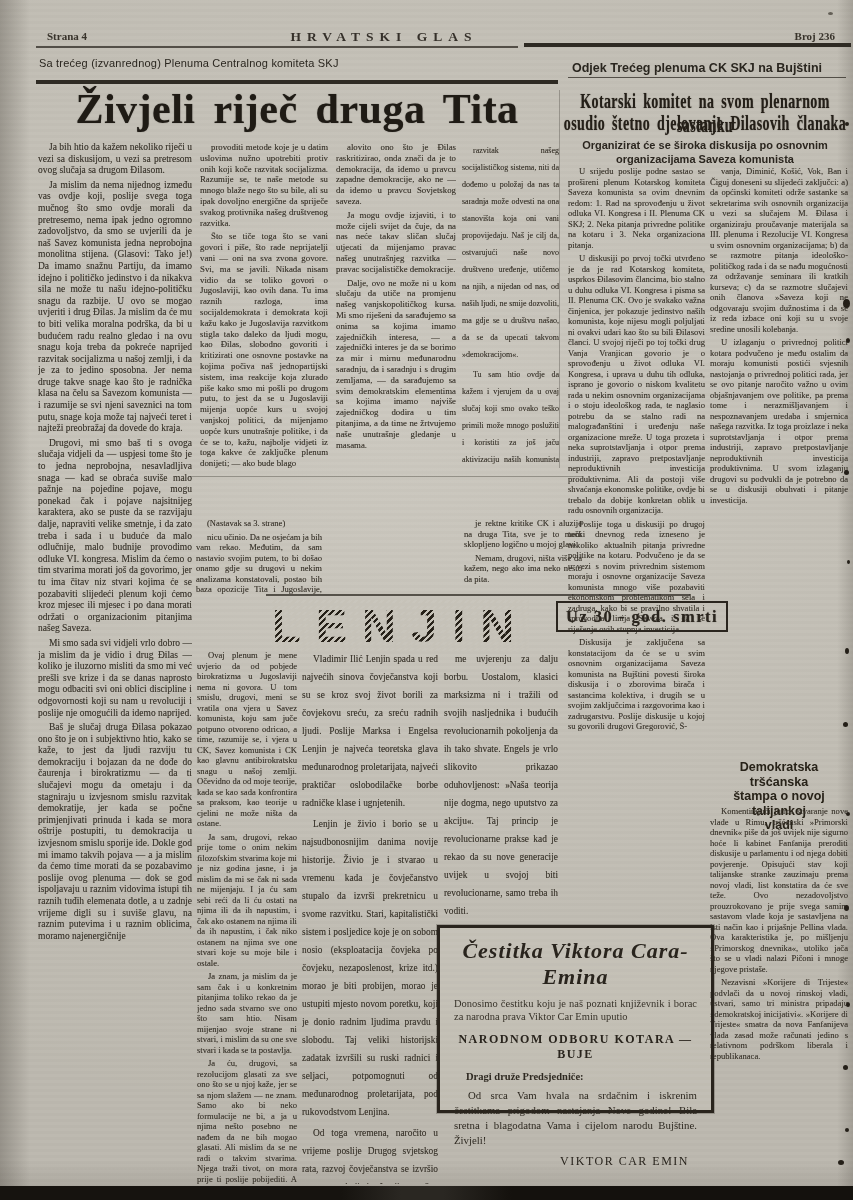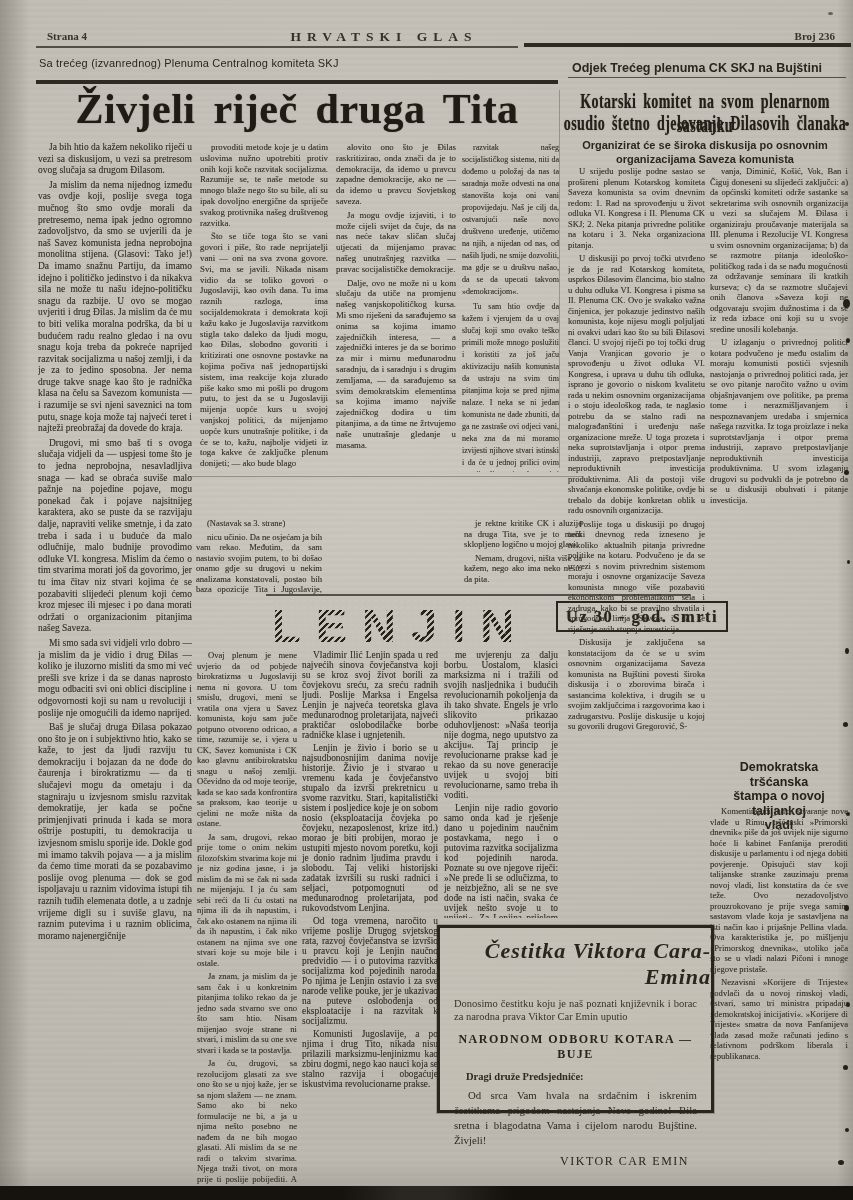--- a/index.html
+++ b/index.html
@@ -45,22 +45,22 @@
   .kot-subtitle{
     width:286px;text-align:center;font-family:"Liberation Sans",sans-serif;font-weight:bold;
     font-size:11px;line-height:14px;color:#2b261f;
   }
 
   .col{position:absolute;overflow:hidden;text-align:justify;text-shadow:0 0 .5px rgba(59,54,45,.5);}
   .col p{margin:0 0 3px 0;text-indent:11px;}
   .f95{font-size:9.5px;line-height:11.6px;}
   .f88{font-size:8.8px;line-height:10.8px;}
   .f86{font-size:8.6px;line-height:10.5px;}
-  .f80{font-size:8px;line-height:12px;}
-  .f94{font-size:9.4px;line-height:10px;}
+  .f80{font-size:8px;line-height:17px;}
+  .f94{font-size:9.4px;line-height:18px;}
 
   .djilas-headline{
     font-family:"Liberation Sans",sans-serif;font-weight:bold;font-size:30px;color:#1d1914;
     white-space:nowrap;transform:scale(.78,1.28);transform-origin:left top;letter-spacing:1px;
     text-shadow:0 0 1px rgba(29,25,20,.6);
   }
 
   .lenjin-word{
     position:relative;font-family:"Liberation Sans",sans-serif;font-weight:bold;font-size:47px;
     letter-spacing:15px;color:#262119;transform:scaleY(1.02);white-space:nowrap;
@@ -78,21 +78,21 @@
   .demo-heading{
     width:138px;text-align:center;font-family:"Liberation Sans",sans-serif;font-weight:bold;
     font-size:12.5px;line-height:14.5px;color:#272218;
   }
 
   .gift-box{
     position:absolute;border:3px solid #29241d;background:rgba(210,206,196,.25);
     box-shadow:0 0 0 1px rgba(41,36,29,.25);
   }
   .gift-title{font-family:"Liberation Serif",serif;font-style:italic;font-weight:bold;font-size:22px;
-    text-align:right;color:#29241d;letter-spacing:1px;}
+    text-align:center;color:#29241d;letter-spacing:1px;}
   .gift-intro{font-size:10.5px;line-height:13px;text-align:justify;color:#38332a;padding:0 14px;}
   .gift-recipient{font-weight:bold;font-size:12px;letter-spacing:1.5px;text-align:center;color:#29241d;}
   .gift-salutation{font-weight:bold;font-size:10.5px;color:#2e2921;padding-left:26px;}
   .gift-body{font-weight:normal;font-size:10.8px;line-height:15px;text-align:justify;color:#2e2921;padding:0 14px;text-indent:14px;}
   .gift-signature{font-weight:normal;font-size:12px;letter-spacing:1.5px;text-align:right;color:#29241d;padding-right:22px;}
 
   .bottom-band{position:absolute;left:0;bottom:0;width:853px;height:14px;
     background:linear-gradient(90deg,#16130f 0 40%, #2a2722 47% 52%, #14110d 60% 100%);}
   .speck{position:absolute;background:#241f18;border-radius:50%;}
 </style>

